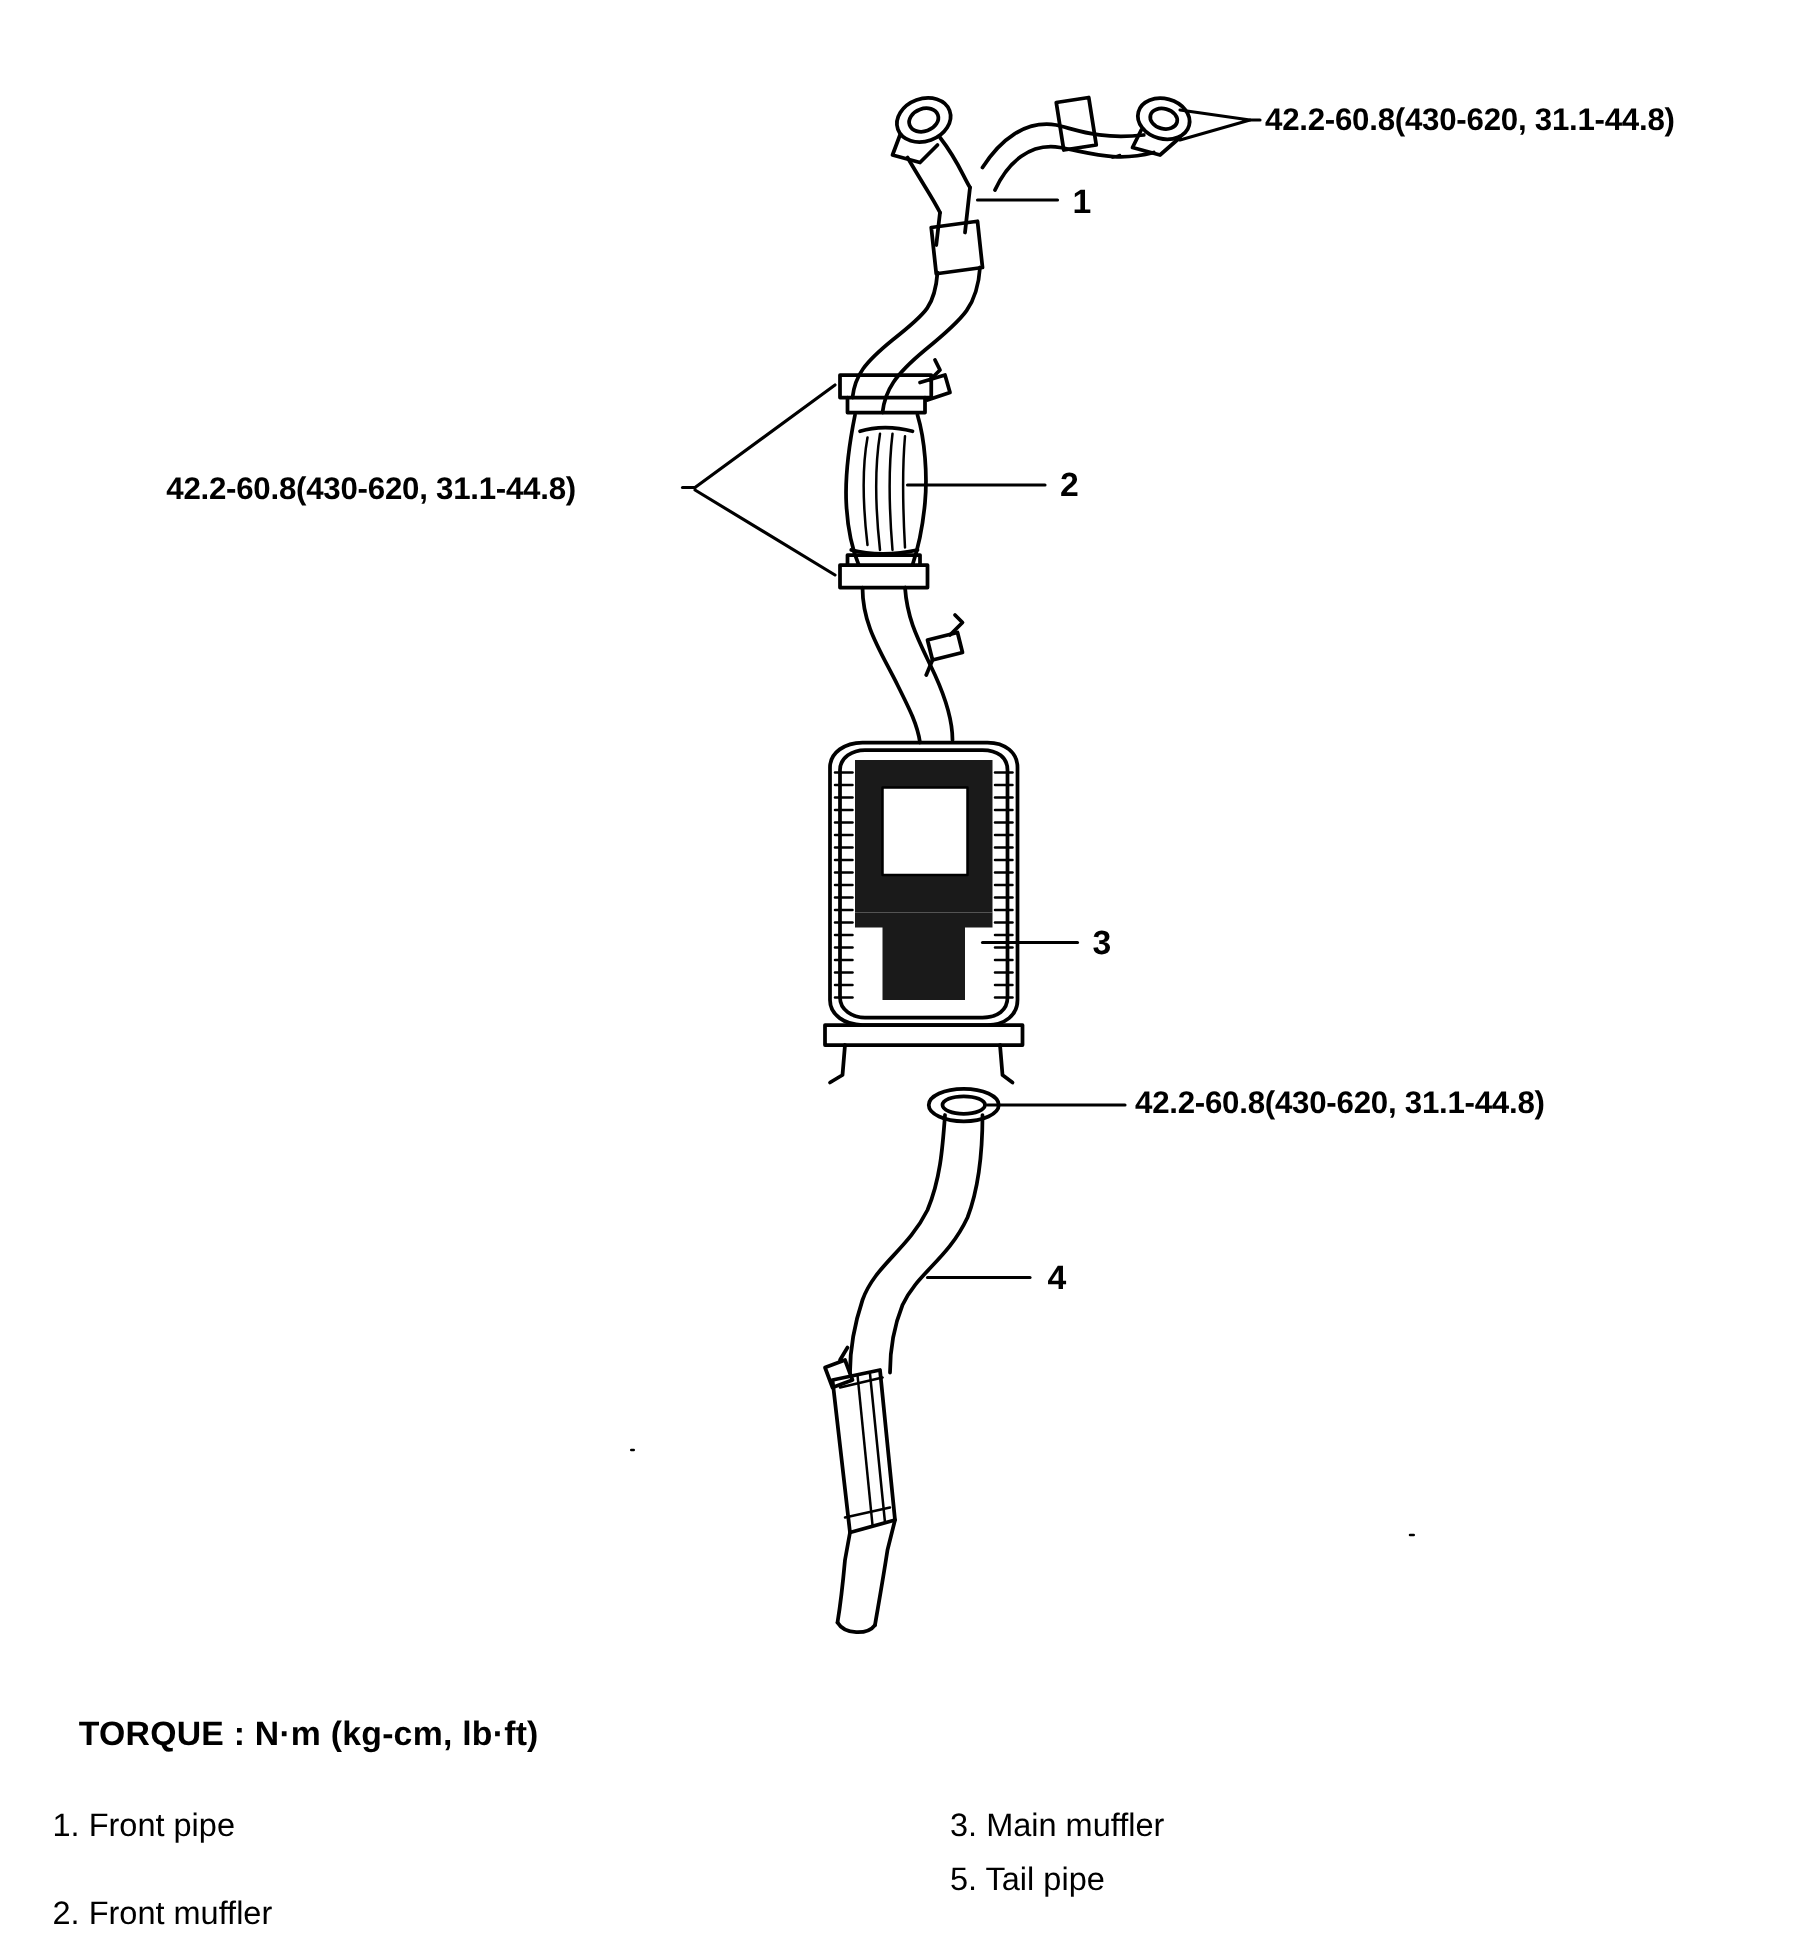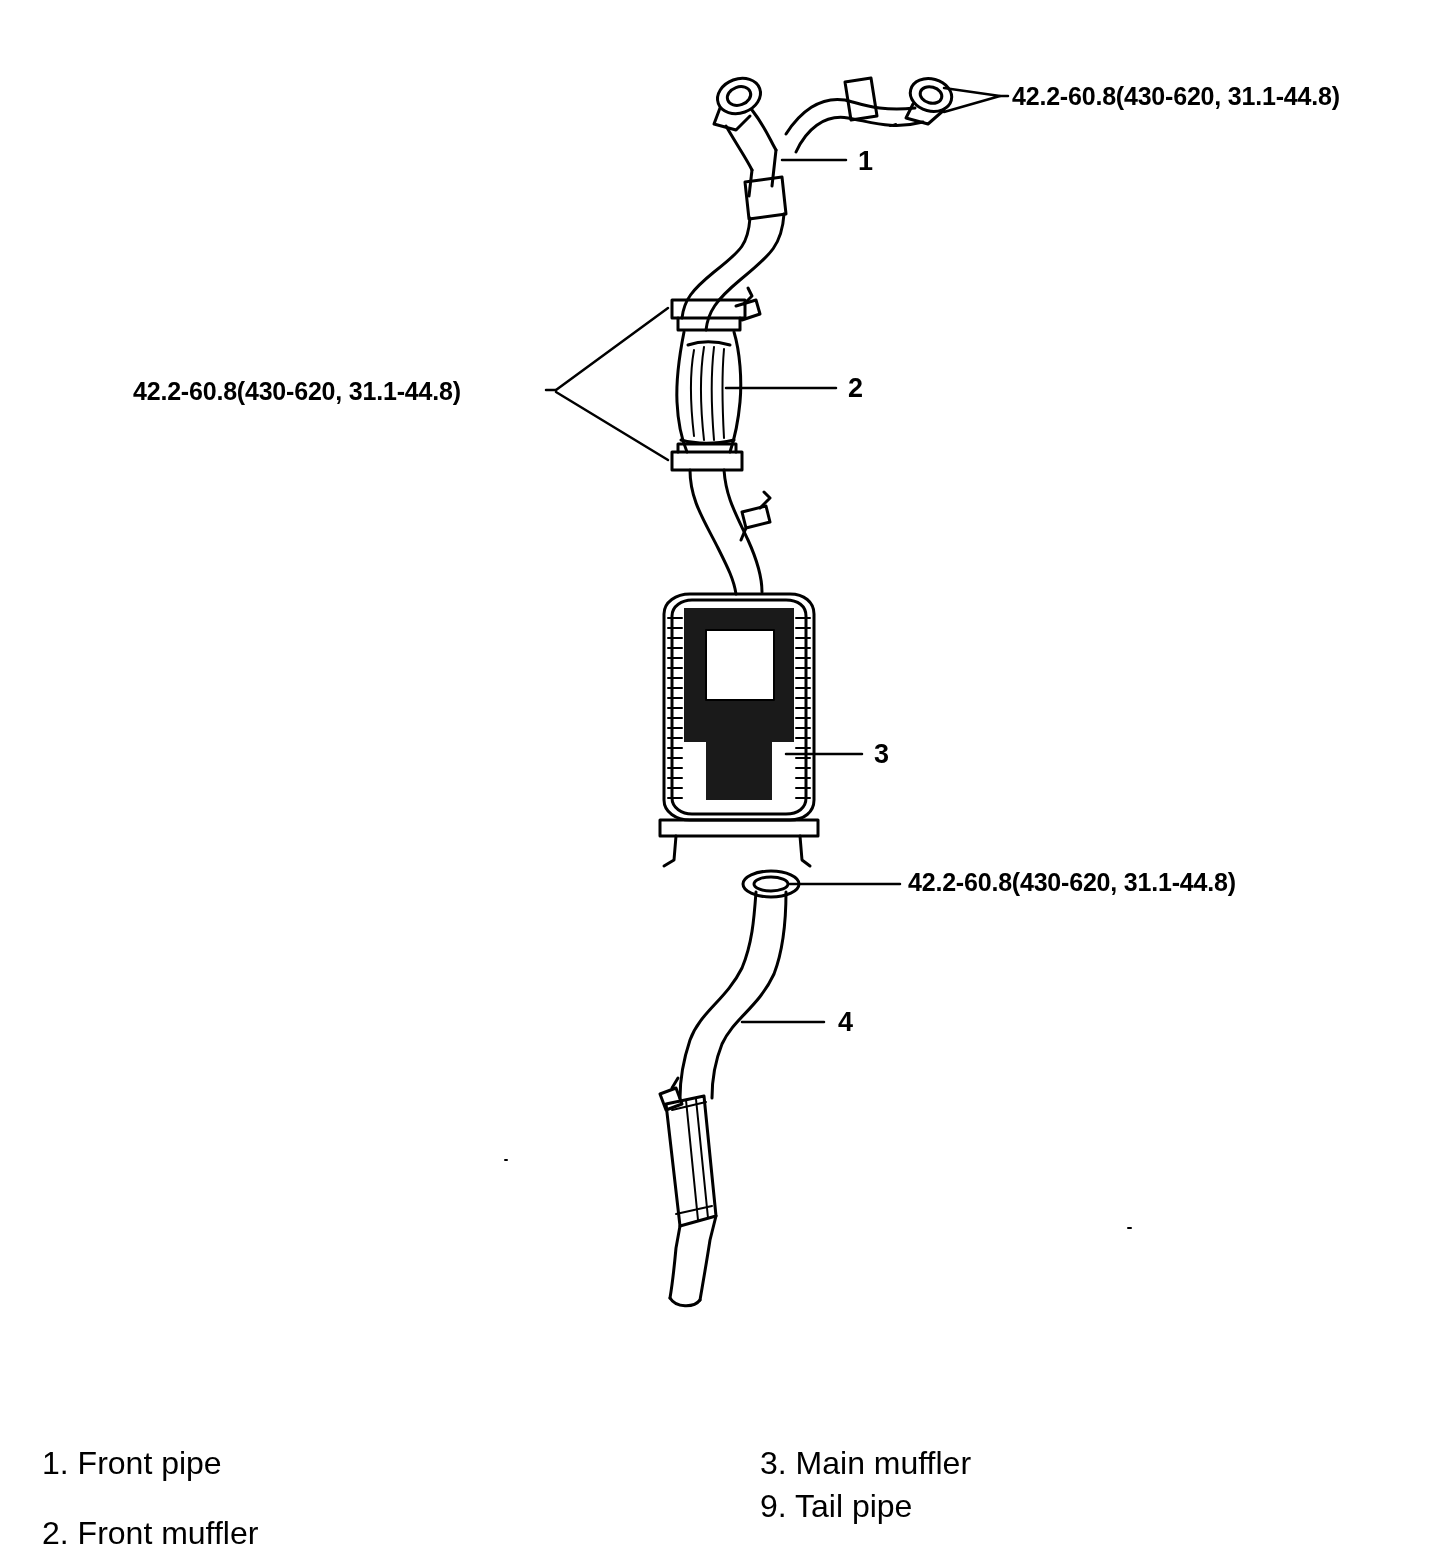--- a/index.html
+++ b/index.html
@@ -52,21 +52,21 @@
     top: 1372px;
     font-family: "Liberation Sans", sans-serif;
     font-weight: bold;
     font-size: 27px;
     letter-spacing: 0.2px;
     white-space: nowrap;
   }
   .legend-item {
     position: absolute;
     font-family: "Liberation Sans", sans-serif;
-    font-size: 32px;
+    font-size: 26px;
     white-space: nowrap;
   }
   .lg1 { left: 42px;  top: 1445px; }
   .lg2 { left: 42px;  top: 1488px; margin-top: 27px; }
   .lg3 { left: 760px; top: 1445px; text-align: right; }
   .lg4 { left: 760px; top: 1488px; }
 </style>
 </head>
 <body>
 
@@ -255,19 +255,20 @@
   <div class="callout-text" style="left:908px; top:868px;">42.2-60.8(430-620, 31.1-44.8)</div>
 
   <div class="leader-num" style="left:858px; top:146px;">1</div>
 
   <div class="leader-num" style="left:848px; top:373px;">2</div>
 
   <div class="leader-num" style="left:874px; top:739px;">3</div>
 
   <div class="leader-num" style="left:838px; top:1007px;">4</div>
 
+  <div class="torque-title">TORQUE : N·m (kg-cm, lb·ft)</div>
 
   <div class="legend-item lg1">1. Front pipe</div>
   <div class="legend-item lg2">2. Front muffler</div>
   <div class="legend-item lg3">3. Main muffler</div>
-  <div class="legend-item lg4">9. Tail pipe</div>
+  <div class="legend-item lg4">5. Tail pipe</div>
 
 </div>
 
 </body></html>

